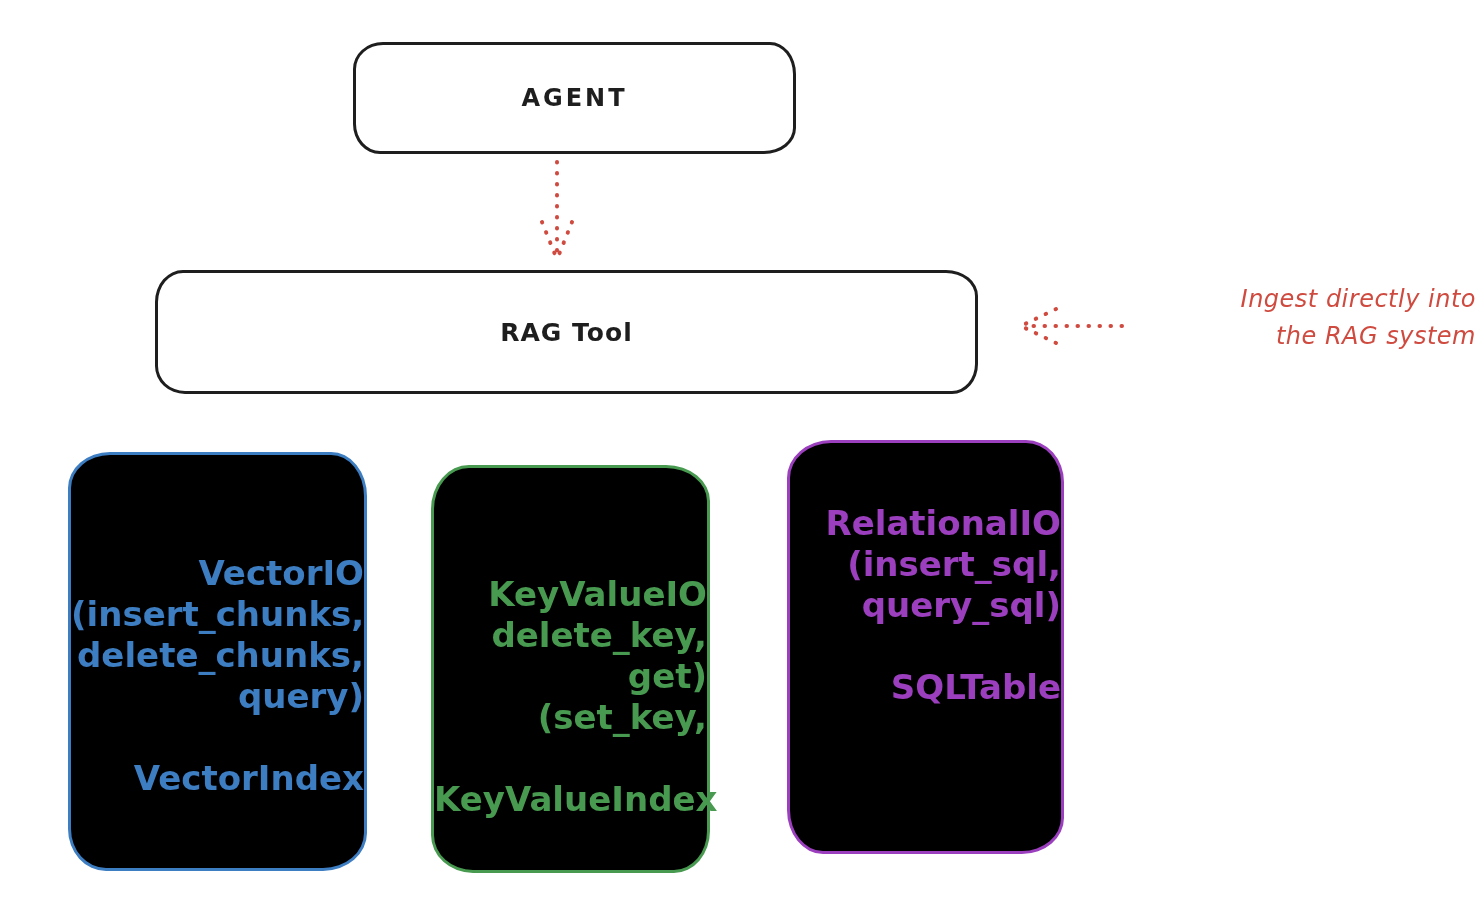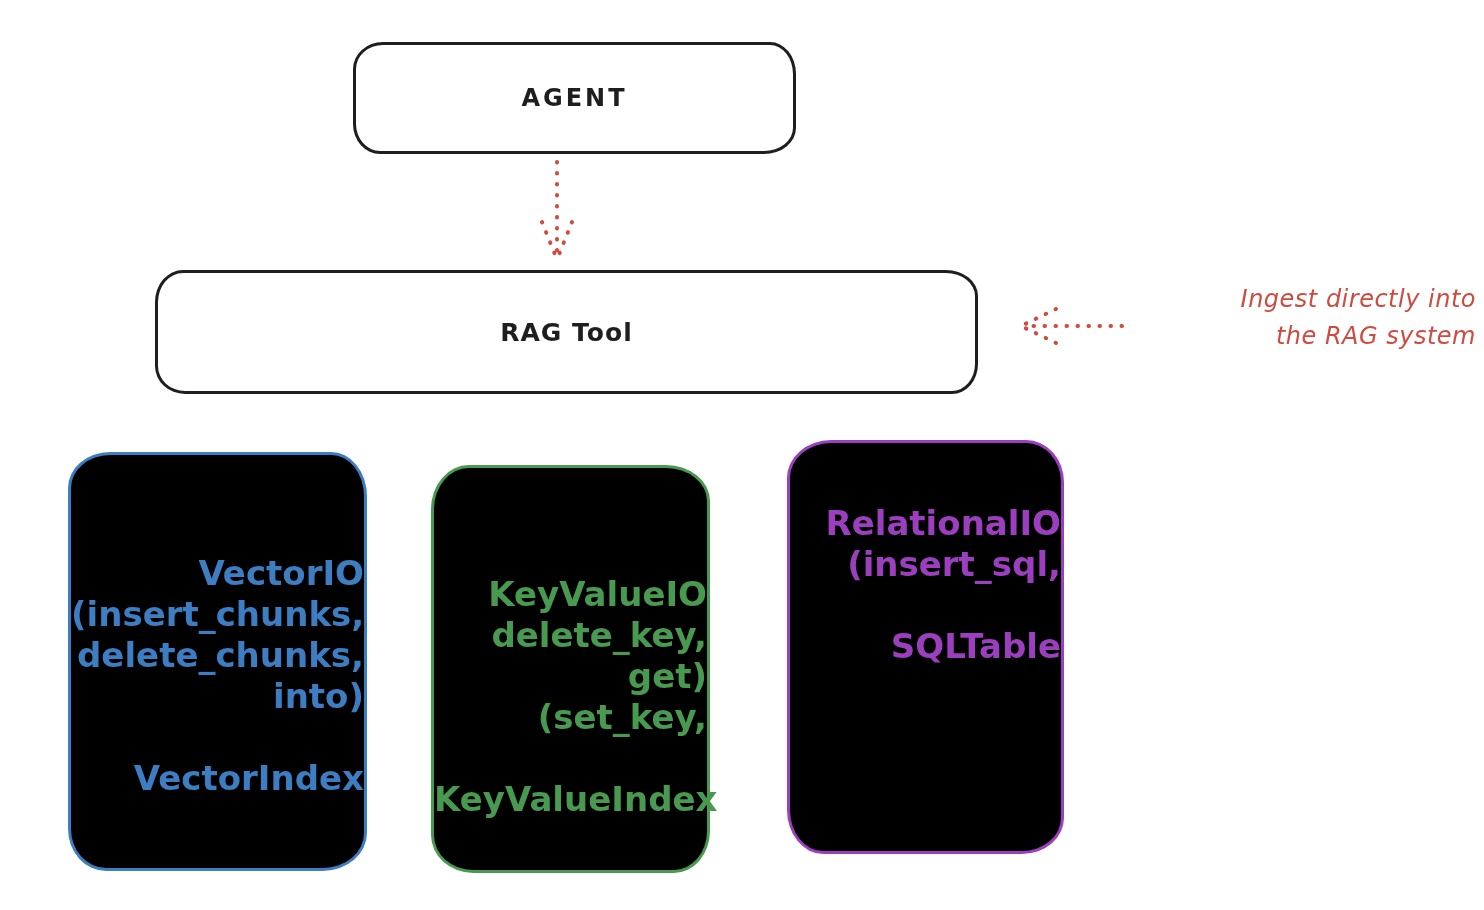--- a/index.html
+++ b/index.html
@@ -85,35 +85,36 @@
   <div class="annotation">
     <div>Ingest directly into</div>
     <div>the RAG system</div>
   </div>
 
   <div class="card card-blue">
     <div class="card-lines">
       <div>VectorIO</div>
       <div>(insert_chunks,</div>
       <div>delete_chunks,</div>
-      <div>into)</div>
+      <div>query)</div>
     </div>
     <div class="card-footer">VectorIndex</div>
   </div>
 
   <div class="card card-green">
     <div class="card-lines">
       <div>KeyValueIO</div>
       <div>delete_key, get)</div>
       <div>(set_key,</div>
     </div>
     <div class="card-footer">KeyValueIndex</div>
   </div>
 
   <div class="card card-purple">
     <div class="card-lines">
       <div>RelationalIO</div>
       <div>(insert_sql,</div>
+      <div>query_sql)</div>
     </div>
     <div class="card-footer">SQLTable</div>
   </div>
 
 </div>
 
 </body></html>

